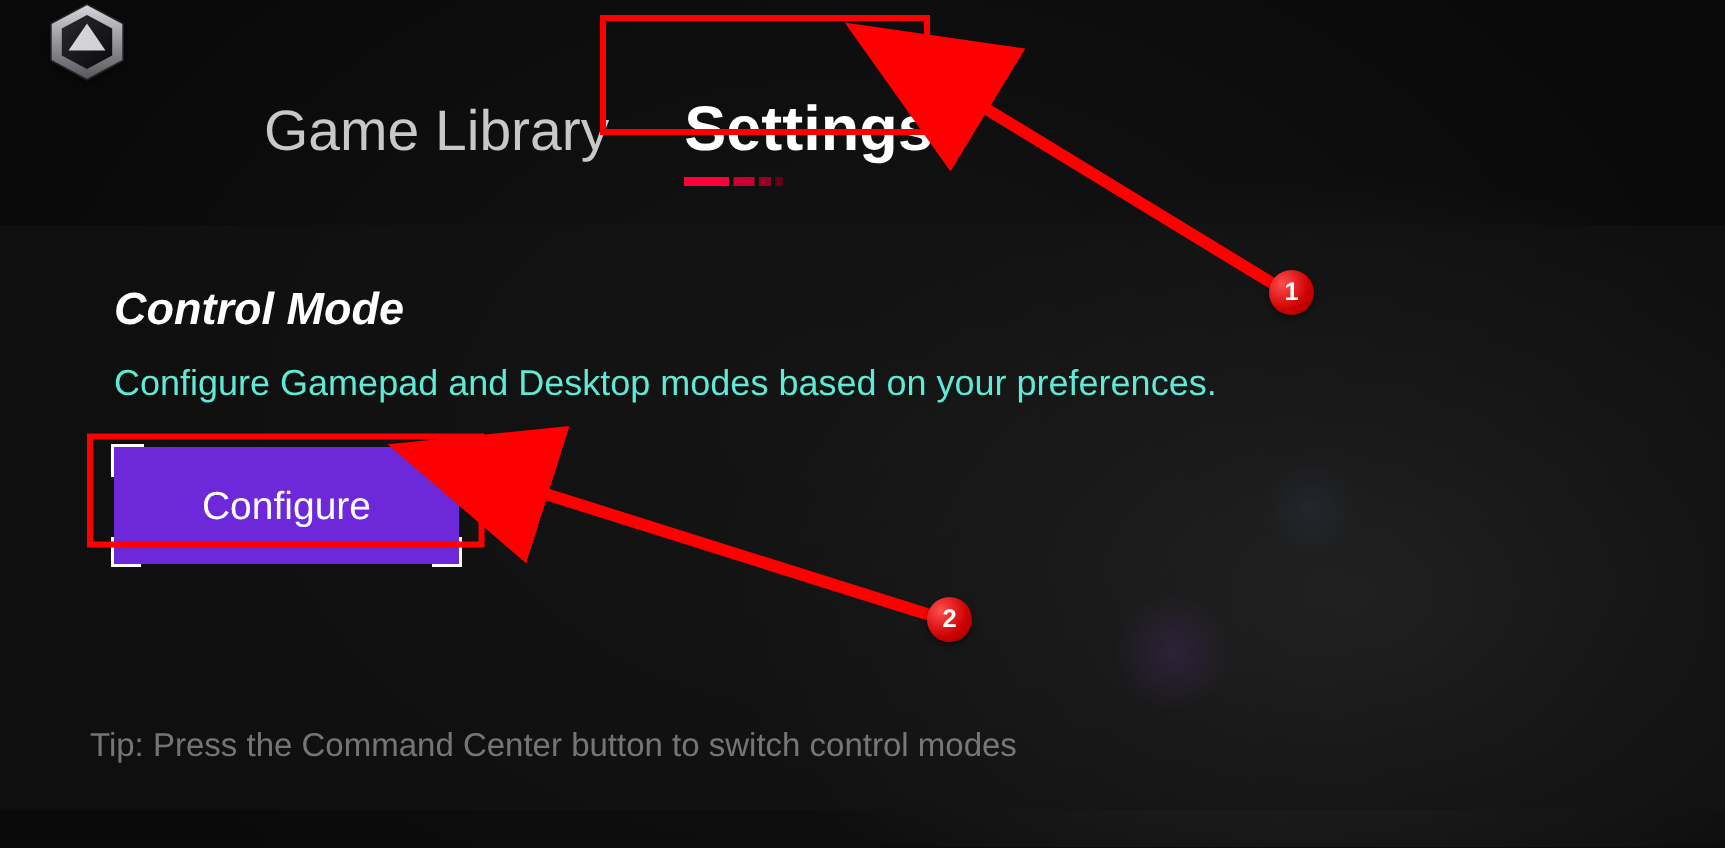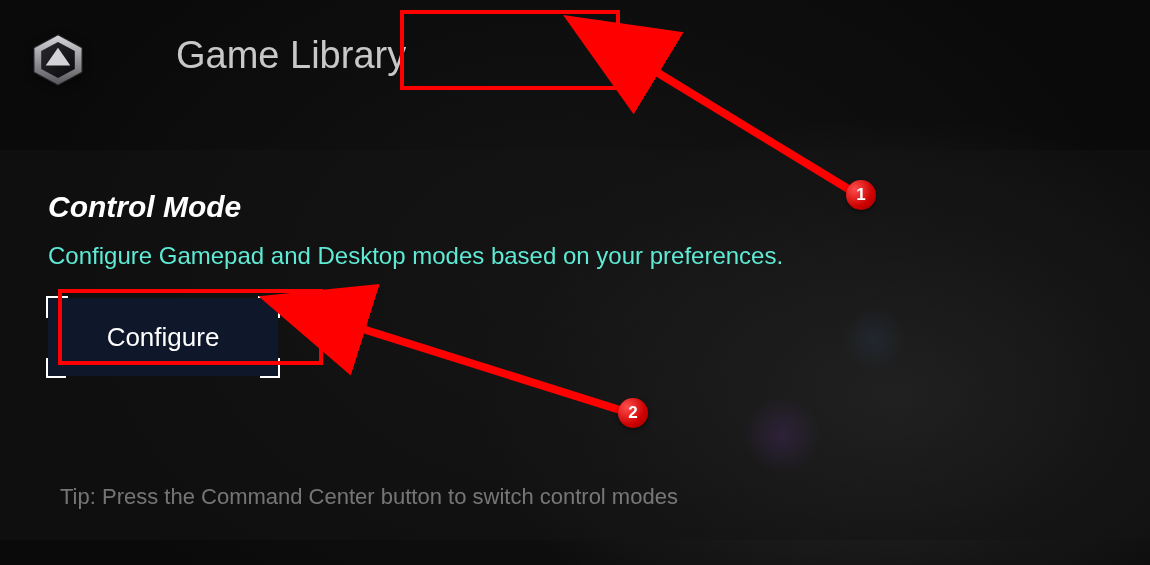--- a/index.html
+++ b/index.html
@@ -24,21 +24,20 @@
       radial-gradient(ellipse 700px 500px at 50% 50%, #151515 0%, #0a0a0a 80%);
     pointer-events: none;
   }
 
   
   .header {
     position: absolute;
     top: 0; left: 0; right: 0;
     height: 120px;
     display: flex;
-    align-items: center;
     padding: 0 30px;
     gap: 50px;
   }
   .logo {
     width: 56px; height: 56px;
     filter: drop-shadow(0 2px 4px rgba(0,0,0,0.6));
   }
   .nav {
     display: flex;
     align-items: flex-end;
@@ -75,40 +74,40 @@
   .u4 { width: 5px;  background:#66001a; }
 
   
   .panel {
     position: absolute;
     left: 0;
     top: 150px;
     width: 1150px;
     height: 390px;
     background: rgba(20,20,20,0.55);
-    padding: 40px 60px 30px 48px;
+    padding: 40px 60px 30px 76px;
   }
   .section-title {
     font-size: 30px;
     font-weight: 700;
     font-style: italic;
     color: #ffffff;
     margin-bottom: 18px;
   }
   .section-desc {
     font-size: 24px;
     font-weight: 300;
     color: #5eead4;
     margin-bottom: 28px;
   }
   .cfg-button {
     position: relative;
     width: 230px;
     height: 78px;
-    background: #0f172a;
+    background: #6d28d9;
     color: #ffffff;
     font-size: 26px;
     font-weight: 400;
     display: flex;
     align-items: center;
     justify-content: center;
     cursor: pointer;
   }
   
   .cfg-button::before,
@@ -184,20 +183,29 @@
           <stop offset="1" stop-color="#0a0a0c"></stop>
         </linearGradient>
       </defs>
       <polygon points="50,5 93,28 93,72 50,95 7,72 7,28" fill="url(#lg)" stroke="#222" stroke-width="2"></polygon>
       <polygon points="50,18 80,34 80,66 50,82 20,66 20,34" fill="url(#lg2)"></polygon>
       <polygon points="50,28 72,60 28,60" fill="#e8e8ec" opacity="0.9"></polygon>
     </svg>
   </div>
   <div class="nav">
     <div class="nav-item">Game Library</div>
+    <div class="nav-item active">
+      <span>Settings</span>
+      <div class="active-underline">
+        <span class="u1"></span>
+          <span class="u2"></span>
+          <span class="u3"></span>
+          <span class="u4"></span>
+      </div>
+    </div>
   </div>
 </div>
 
 <div class="panel">
   <div class="section-title">Control Mode</div>
   <div class="section-desc">Configure Gamepad and Desktop modes based on your preferences.</div>
   <div class="cfg-button">
     <span>Configure</span>
     <span class="br-bl"></span>
       <span class="br-br"></span>

